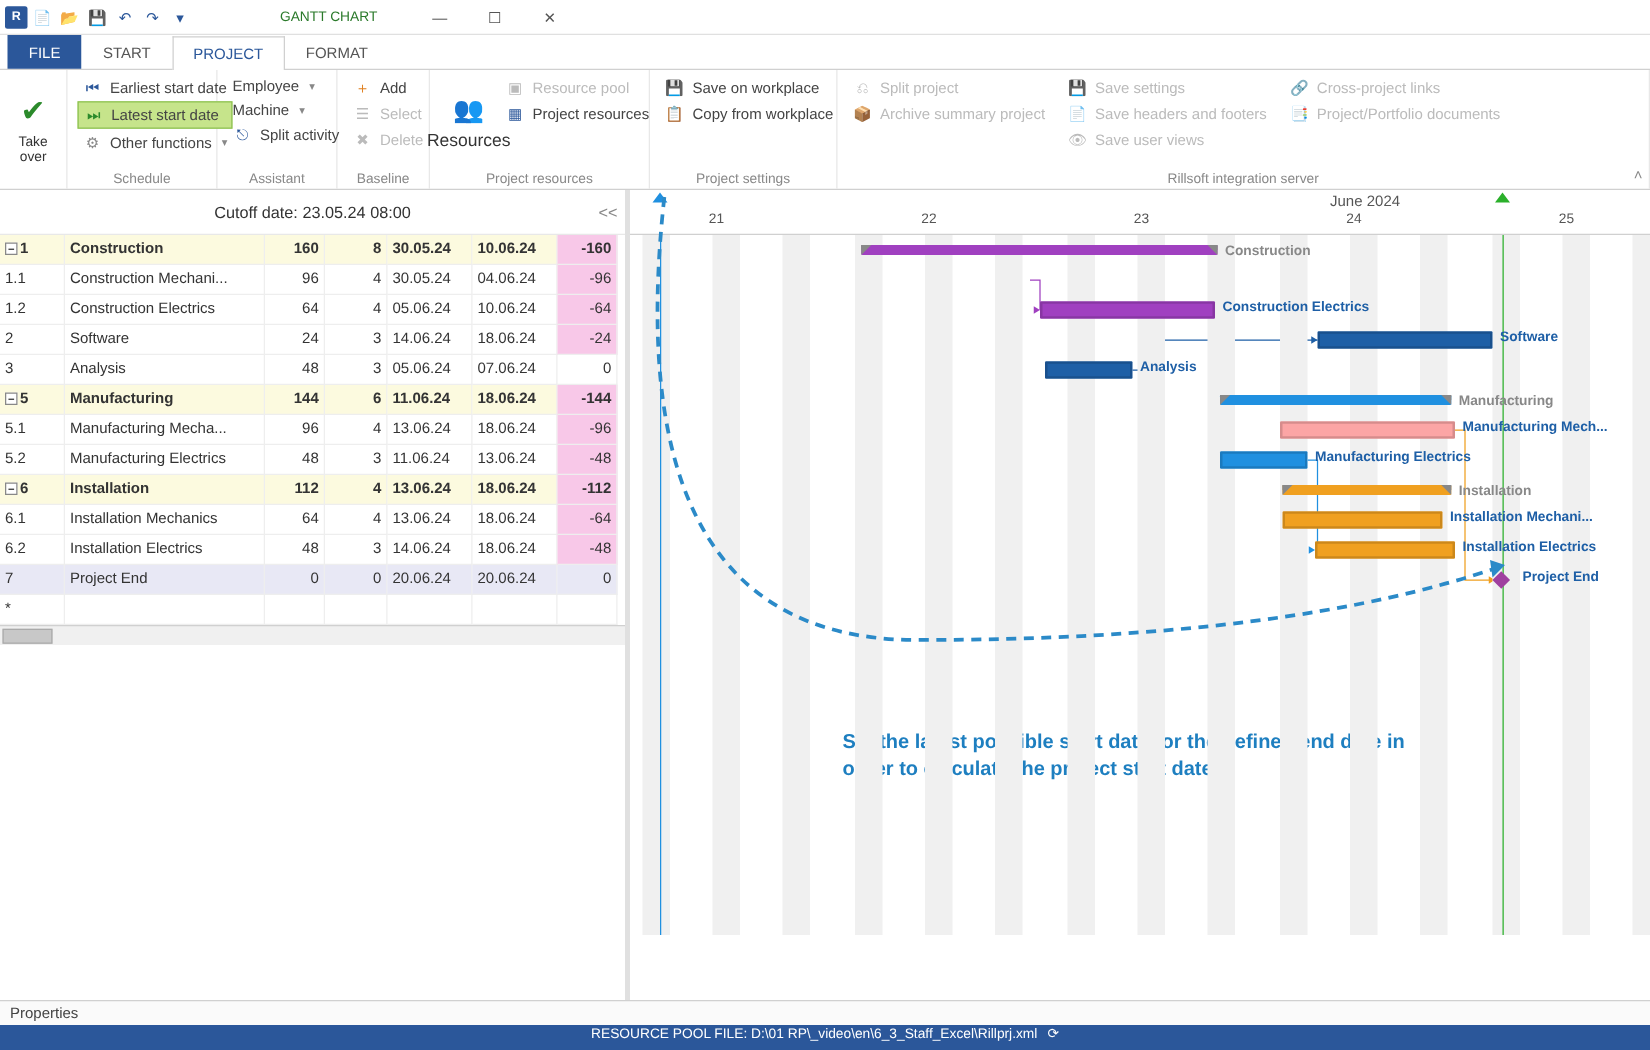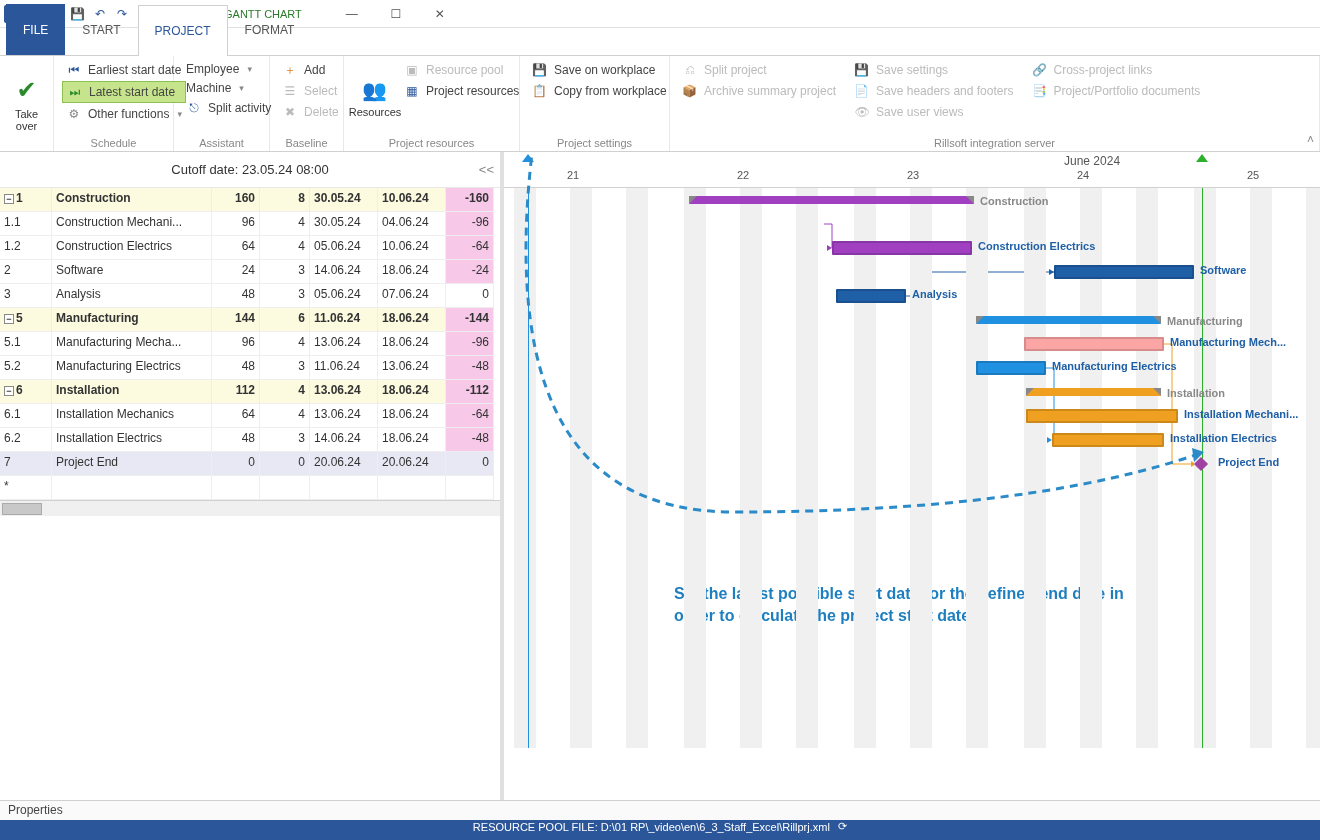--- a/index.html
+++ b/index.html
@@ -9,21 +9,21 @@
 .titlebar { height: 28px; background: #fff; border-bottom: 1px solid #e0e0e0; display: flex; align-items: center; }
 .titlebar-left { display: flex; align-items: center; gap: 2px; padding-left: 4px; }
 .app-icon { width: 18px; height: 18px; background: #2b579a; color: #fff; display:flex; align-items:center; justify-content:center; font-size:10px; font-weight:bold; border-radius:2px; }
 .qat-btn { width: 20px; height: 20px; display:flex; align-items:center; justify-content:center; color:#2b579a; cursor:pointer; }
 .titlebar-center { flex:1; text-align:center; color:#555; }
 .titlebar-right { display:flex; gap:4px; padding-right:4px; }
 .win-btn { width:40px; height:24px; display:flex; align-items:center; justify-content:center; color:#555; cursor:pointer; }
 
 
 .tabs { height: 28px; background:#fff; display:flex; align-items:flex-end; border-bottom:1px solid #d0d0d0; padding-left:6px; }
-.tab { padding: 18px 16px; font-size:12px; color:#555; cursor:pointer; border:1px solid transparent; border-bottom:none; }
+.tab { padding: 6px 16px; font-size:12px; color:#555; cursor:pointer; border:1px solid transparent; border-bottom:none; }
 .tab.file { background:#2b579a; color:#fff; }
 .tab.active { border-color:#d0d0d0; background:#fff; color:#2b579a; position:relative; top:1px; }
 .tab-context { margin-left:40px; padding:5px 30px; color:#2b7a2b; font-size:11px; }
 
 
 .ribbon { height: 96px; background:#fff; border-bottom:1px solid #d0d0d0; display:flex; position:relative; }
 .ribbon-group { border-right:1px solid #e8e8e8; padding:4px 8px 2px 8px; display:flex; flex-direction:column; }
 .ribbon-group-body { flex:1; display:flex; gap:2px; }
 .ribbon-group-label { text-align:center; font-size:11px; color:#888; padding-top:2px; }
 .ribbon-col { display:flex; flex-direction:column; gap:1px; }
@@ -192,21 +192,21 @@
           </div>
     </div>
       </div>
     <div class="ribbon-group-label">Baseline</div>
   </div>
 
   <div class="ribbon-group" style="width:176px;">
     <div class="ribbon-group-body">
       <div class="ribbon-big">
         <span style="font-size:20px;">👥</span>
-        <span style="font-size:11px;">Resources</span>
+        <span style="font-size:14px;">Resources</span>
       </div>
       <div class="ribbon-col">
         <div class="ribbon-item disabled">
             <span class="ri-icon">▣</span>
             <span>Resource pool</span>
           </div>
         <div class="ribbon-item">
             <span class="ri-icon" style="color:#2b579a;">▦</span>
             <span>Project resources</span>
           </div>
@@ -482,21 +482,21 @@
           <div class="bar" style="left: 472px; width: 70px; background: rgb(32, 144, 224); box-shadow: rgba(0, 0, 0, 0.15) 0px 0px 0px 2px inset;">
             <span class="bar-label blue">Manufacturing Electrics</span>
           </div>
         </div>
         <div class="gantt-row" style="top: 192px;">
           <div class="bar bar-summary" style="left: 522px; width: 135px; background: rgb(240, 160, 32);">
             <span class="bar-label summary">Installation</span>
           </div>
         </div>
         <div class="gantt-row" style="top: 216px;">
-          <div class="bar" style="left: 522px; width: 152px; background: rgb(240, 160, 32); box-shadow: rgba(0, 0, 0, 0.15) 0px 0px 0px 2px inset;">
+          <div class="bar" style="left: 522px; width: 128px; background: rgb(240, 160, 32); box-shadow: rgba(0, 0, 0, 0.15) 0px 0px 0px 2px inset;">
             <span class="bar-label blue">Installation Mechani...</span>
           </div>
         </div>
         <div class="gantt-row" style="top: 240px;">
           <div class="bar" style="left: 548px; width: 112px; background: rgb(240, 160, 32); box-shadow: rgba(0, 0, 0, 0.15) 0px 0px 0px 2px inset;">
             <span class="bar-label blue">Installation Electrics</span>
           </div>
         </div>
         <div class="gantt-row" style="top: 264px;">
           <div class="milestone-dia" style="left: 692px;"></div>

